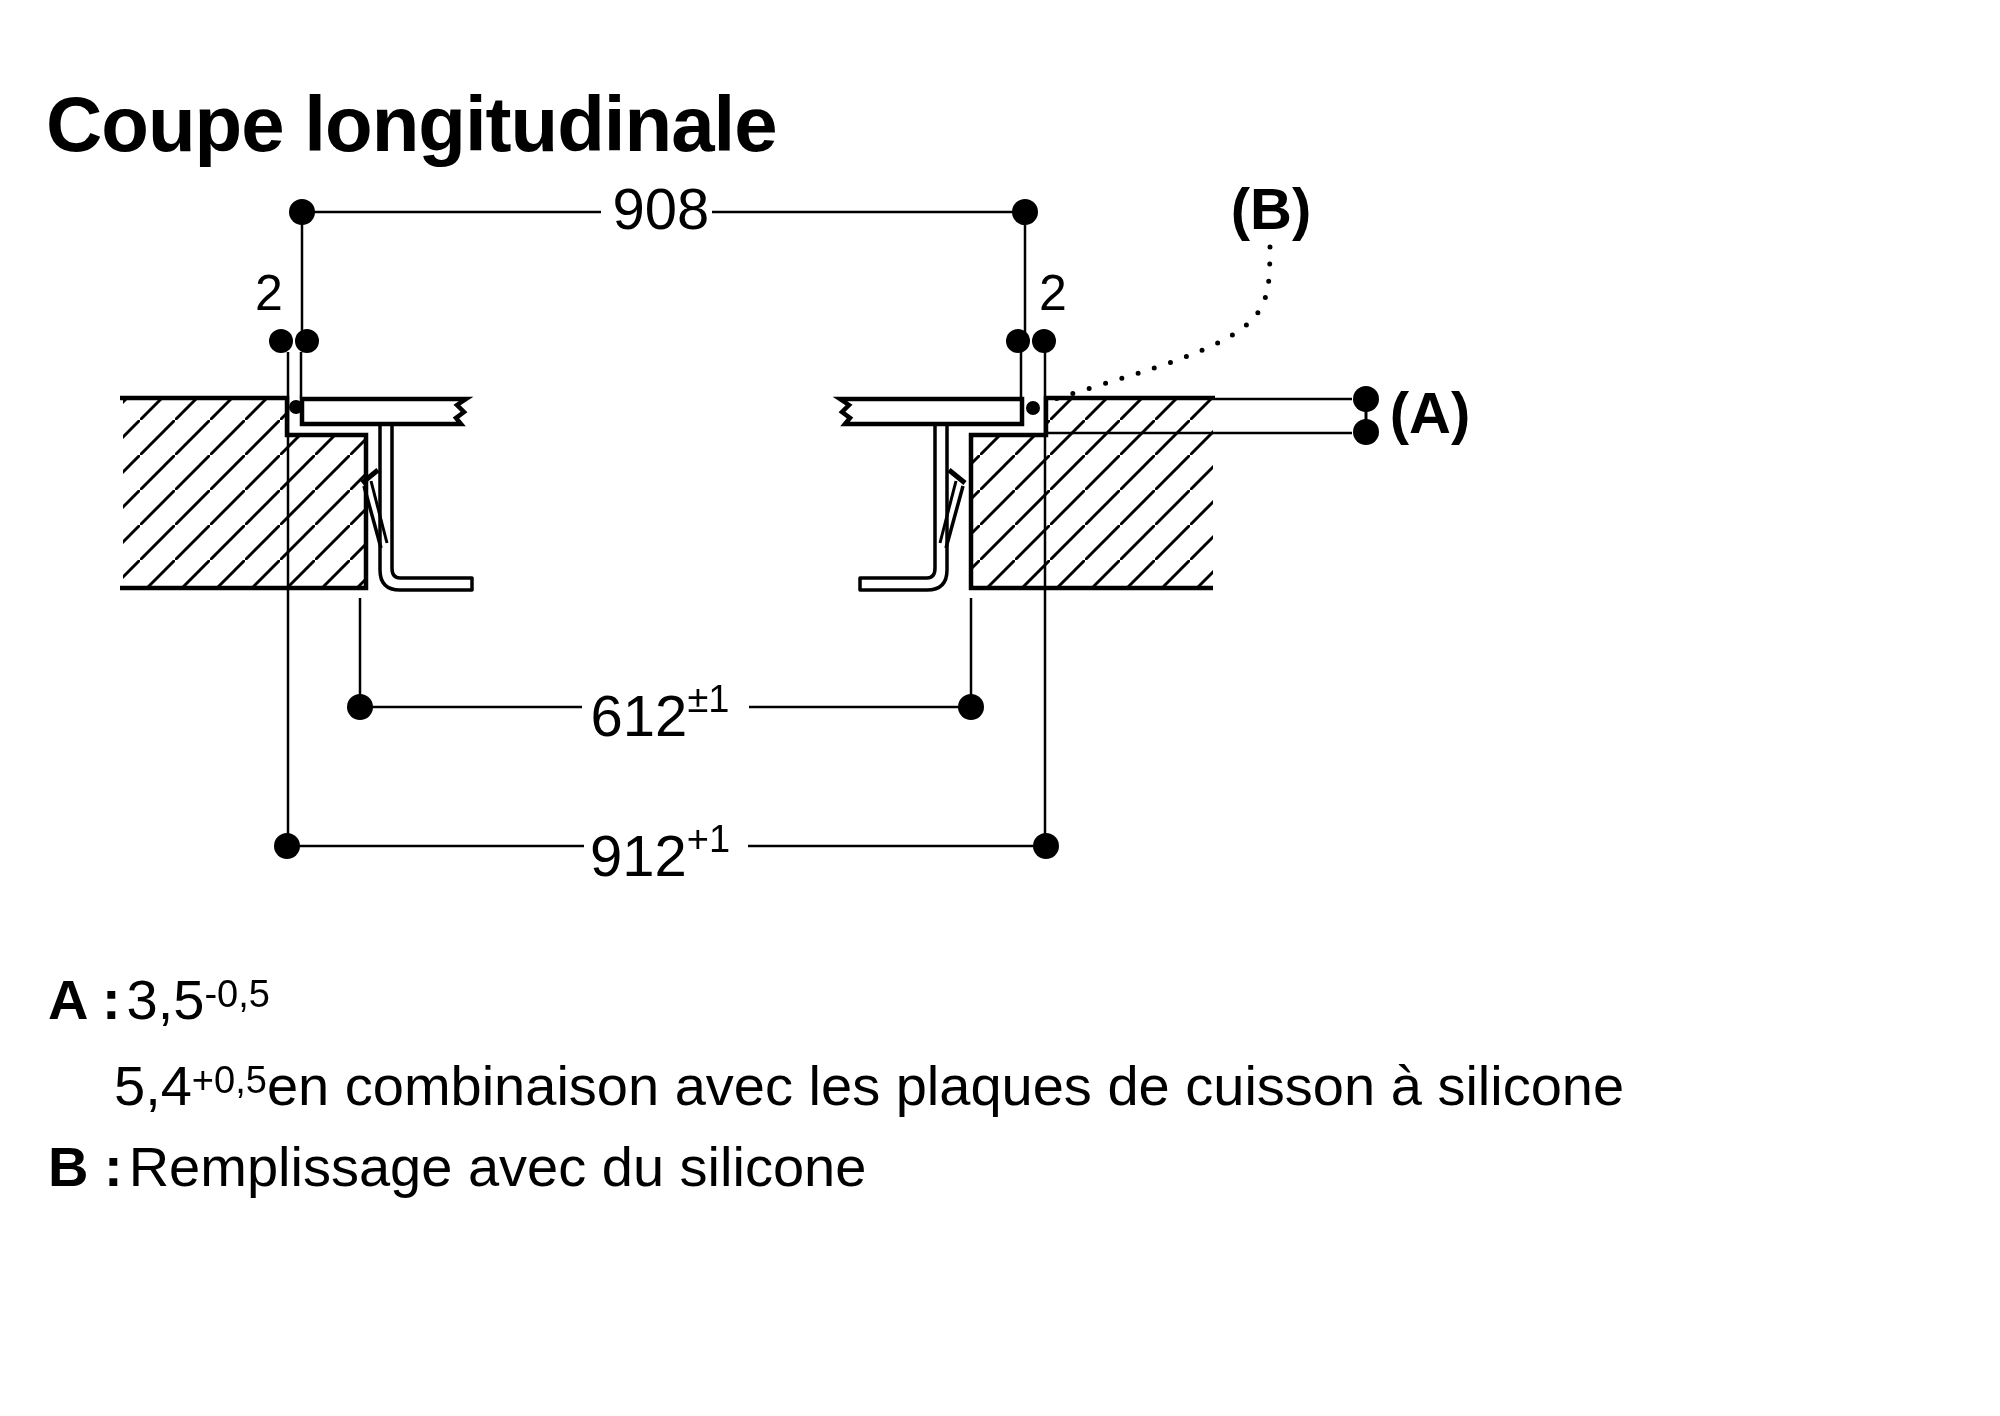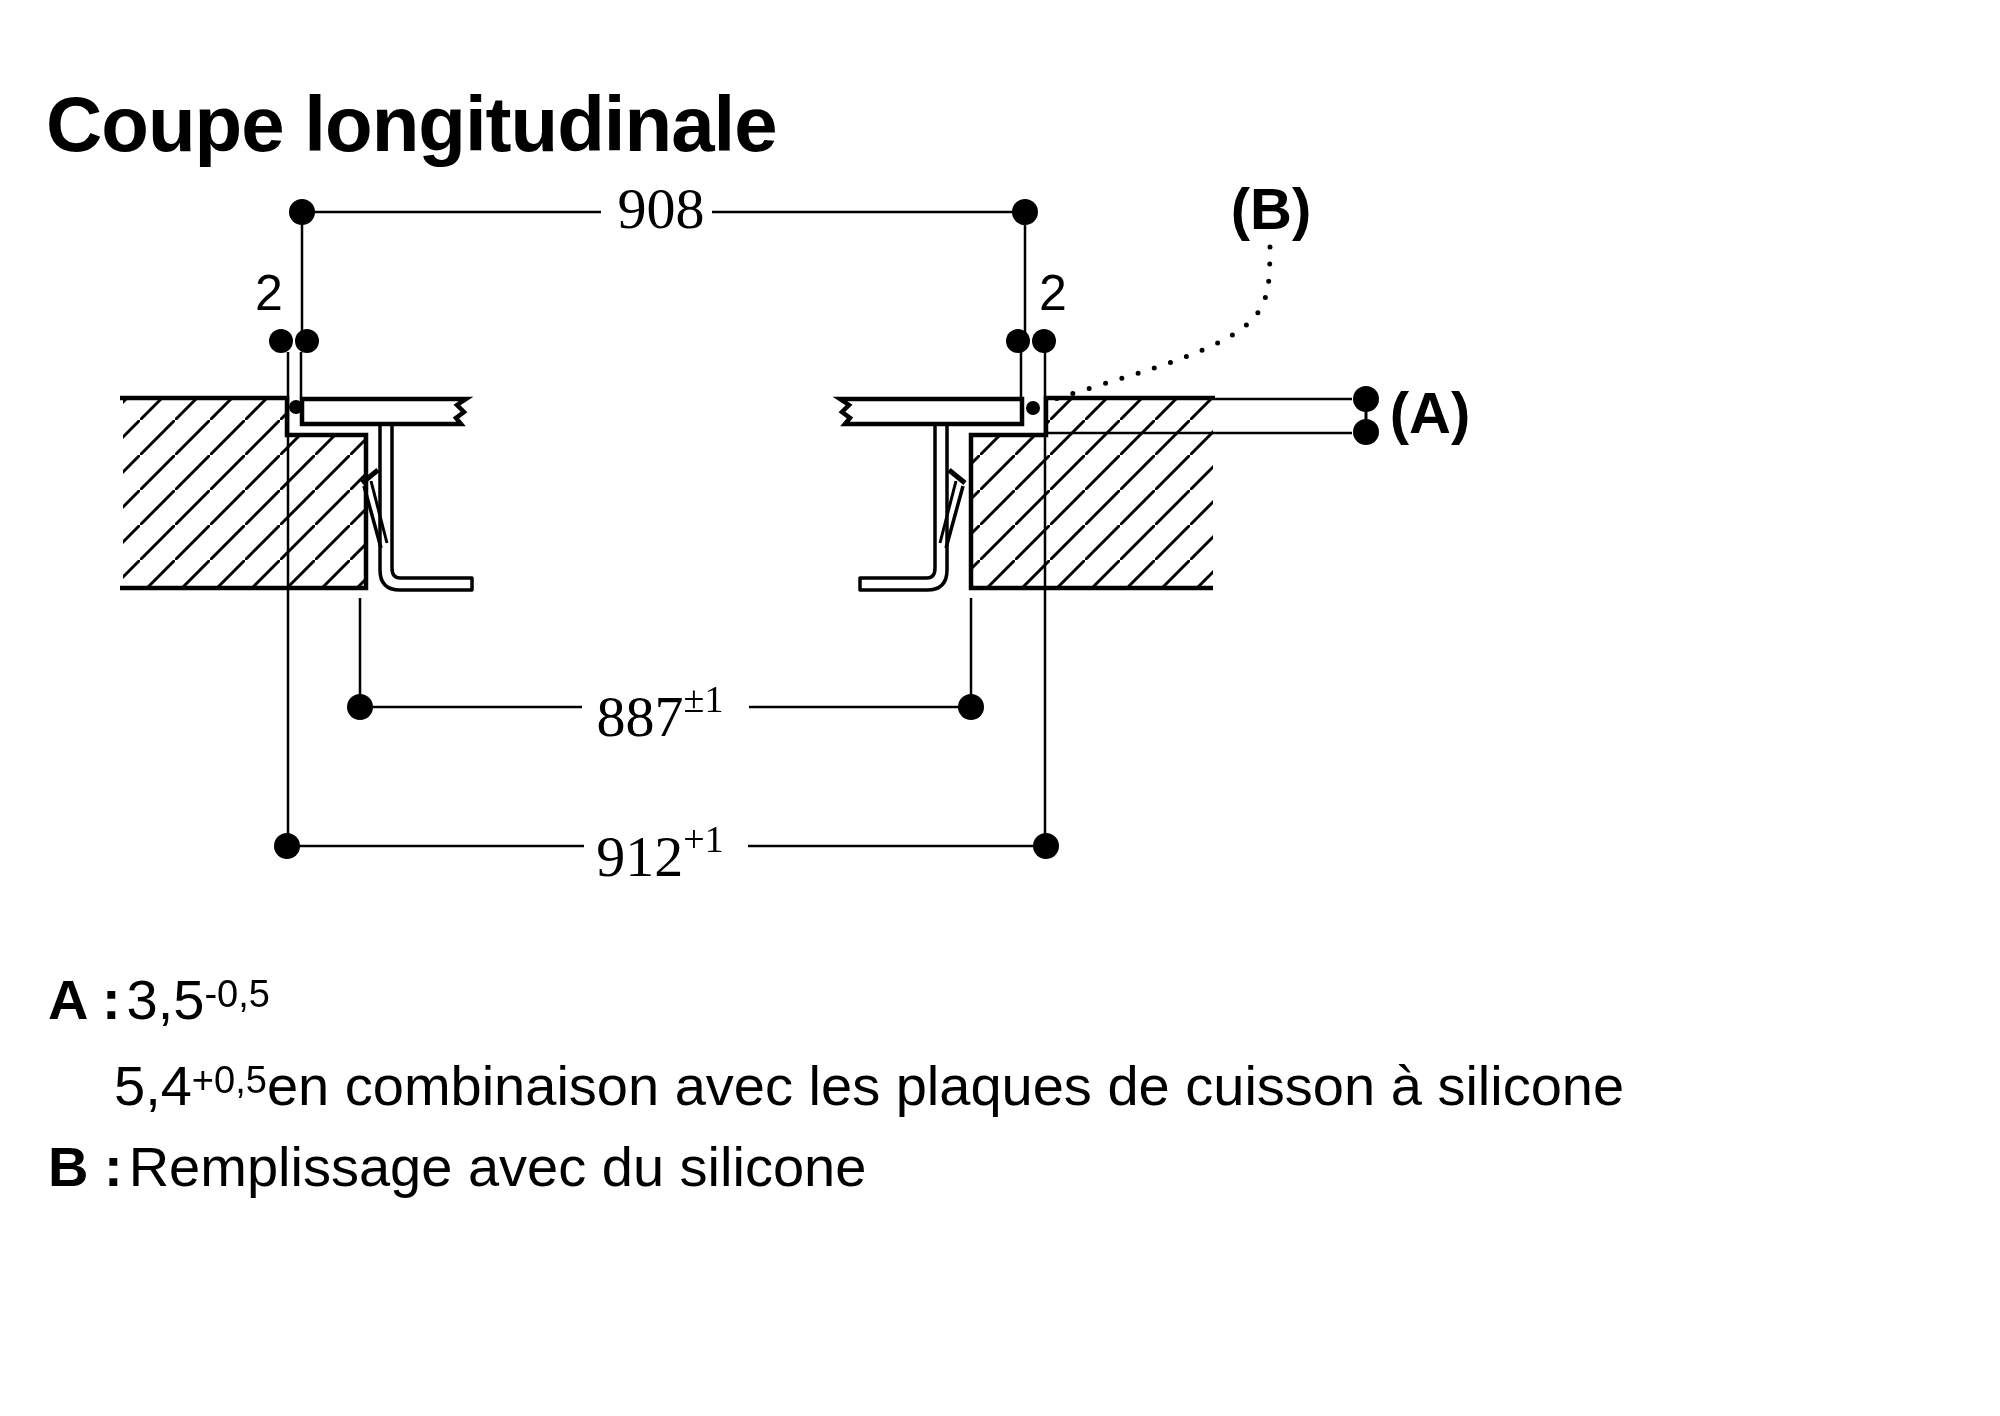--- a/index.html
+++ b/index.html
@@ -7,21 +7,21 @@
     position:relative;
     width:1904px;height:1416px;
     background:#ffffff;
     font-family:"Liberation Sans", sans-serif;
     color:#000;
     overflow:hidden;
   }
   #drawing{position:absolute;left:0;top:0;}
   .txt{position:absolute;white-space:nowrap;color:#000;}
   .page-title{font-size:78px;font-weight:700;line-height:80px;letter-spacing:-1px;}
-  .dim-label{font-size:58px;line-height:58px;transform:translateX(-50%);font-family:Liberation Serif, serif;}
+  .dim-label{font-size:58px;line-height:58px;transform:translateX(-50%);}
   .gap-label{font-size:50px;line-height:50px;transform:translateX(-50%);}
   .callout{font-size:58px;line-height:58px;font-weight:700;transform:translateX(-50%);}
   .dsup{font-size:38px;vertical-align:24px;letter-spacing:0;}
   .legend{font-size:56px;line-height:81px;}
   .lsup{font-size:38px;vertical-align:12px;}
   .lbl{font-weight:700;margin-right:6px;}
   .spacer{display:inline-block;width:66px;}
   .units{font-size:56px;line-height:59px;}
 </style>
 </head>
@@ -119,21 +119,21 @@
   </div>
 
   <div class="txt callout" style="left:1271px;top:180px">
     <span>(B)</span>
   </div>
   <div class="txt callout" style="left:1430px;top:384px">
     <span>(A)</span>
   </div>
 
   <div class="txt dim-label" style="left:660px;top:670px">
-    <span>887</span><span class="dsup">±1</span>
+    <span>612</span><span class="dsup">±1</span>
   </div>
 
   <div class="txt dim-label" style="left:660px;top:810px">
     <span>912</span><span class="dsup">+1</span>
   </div>
 
   <div class="txt legend" style="left:48px;top:954px">
     <div>
       <span class="lbl">A :</span><span>3,5</span><span class="lsup">-0,5</span>
     </div>

